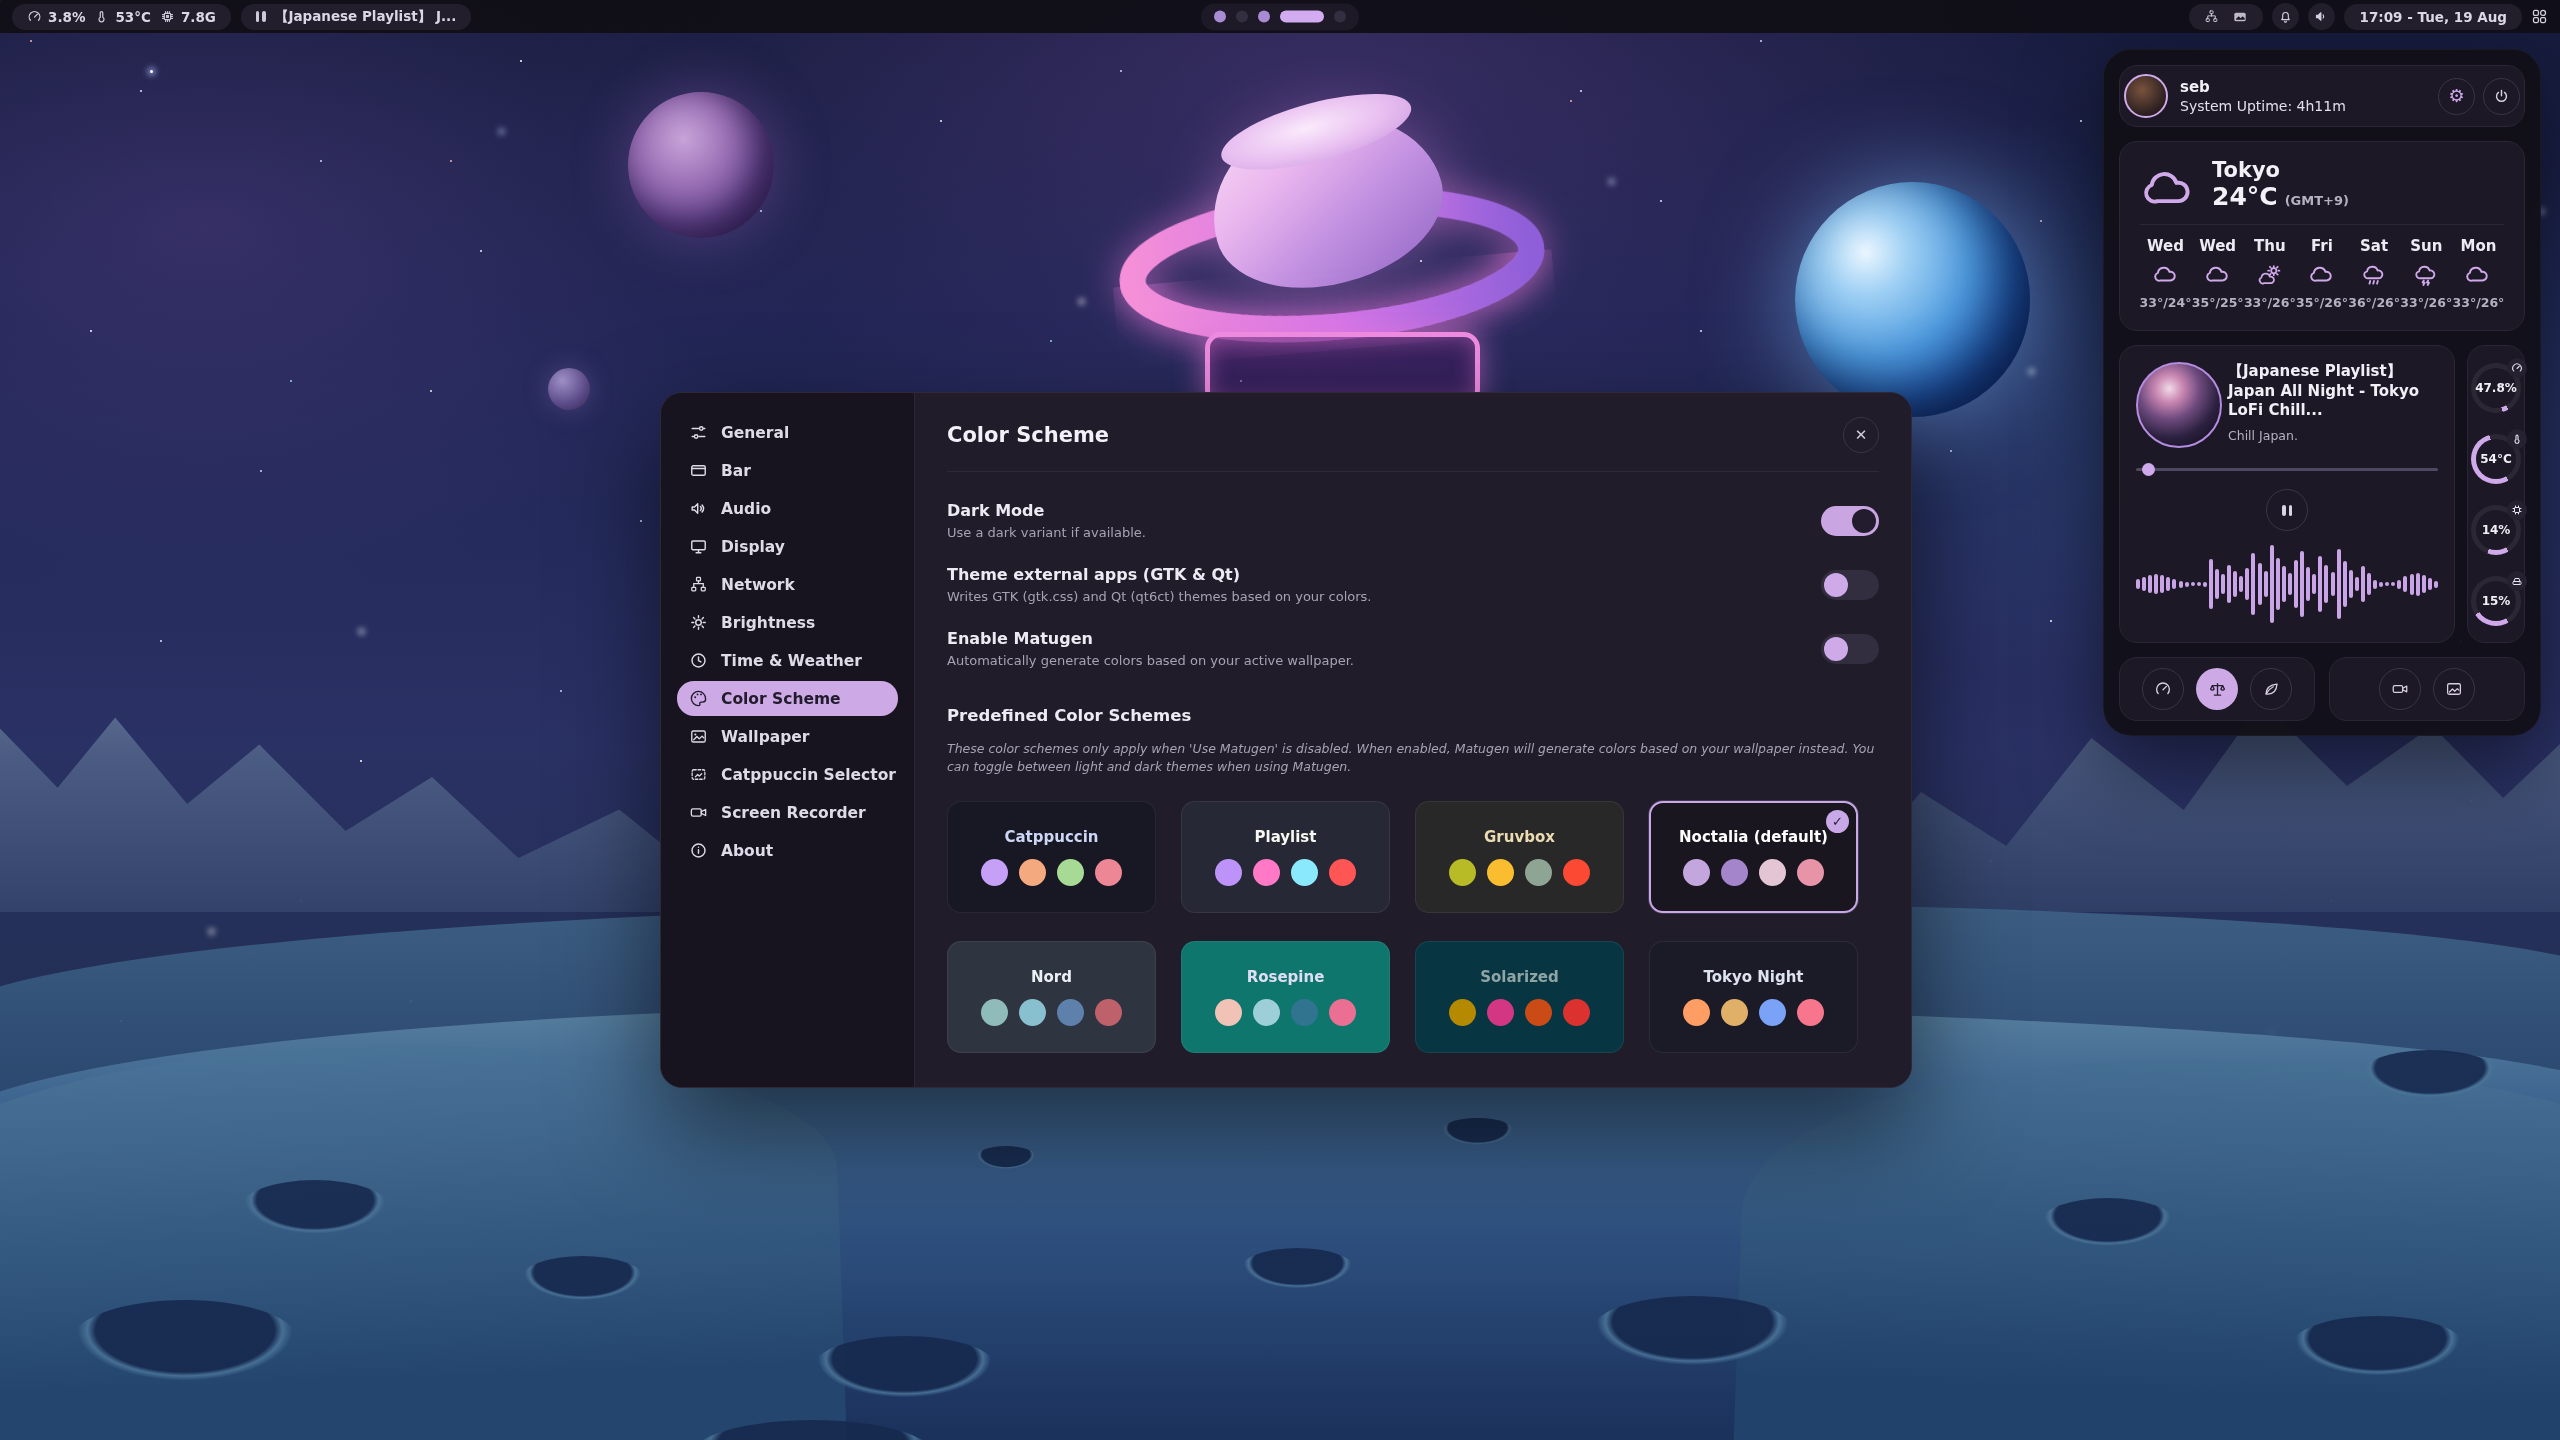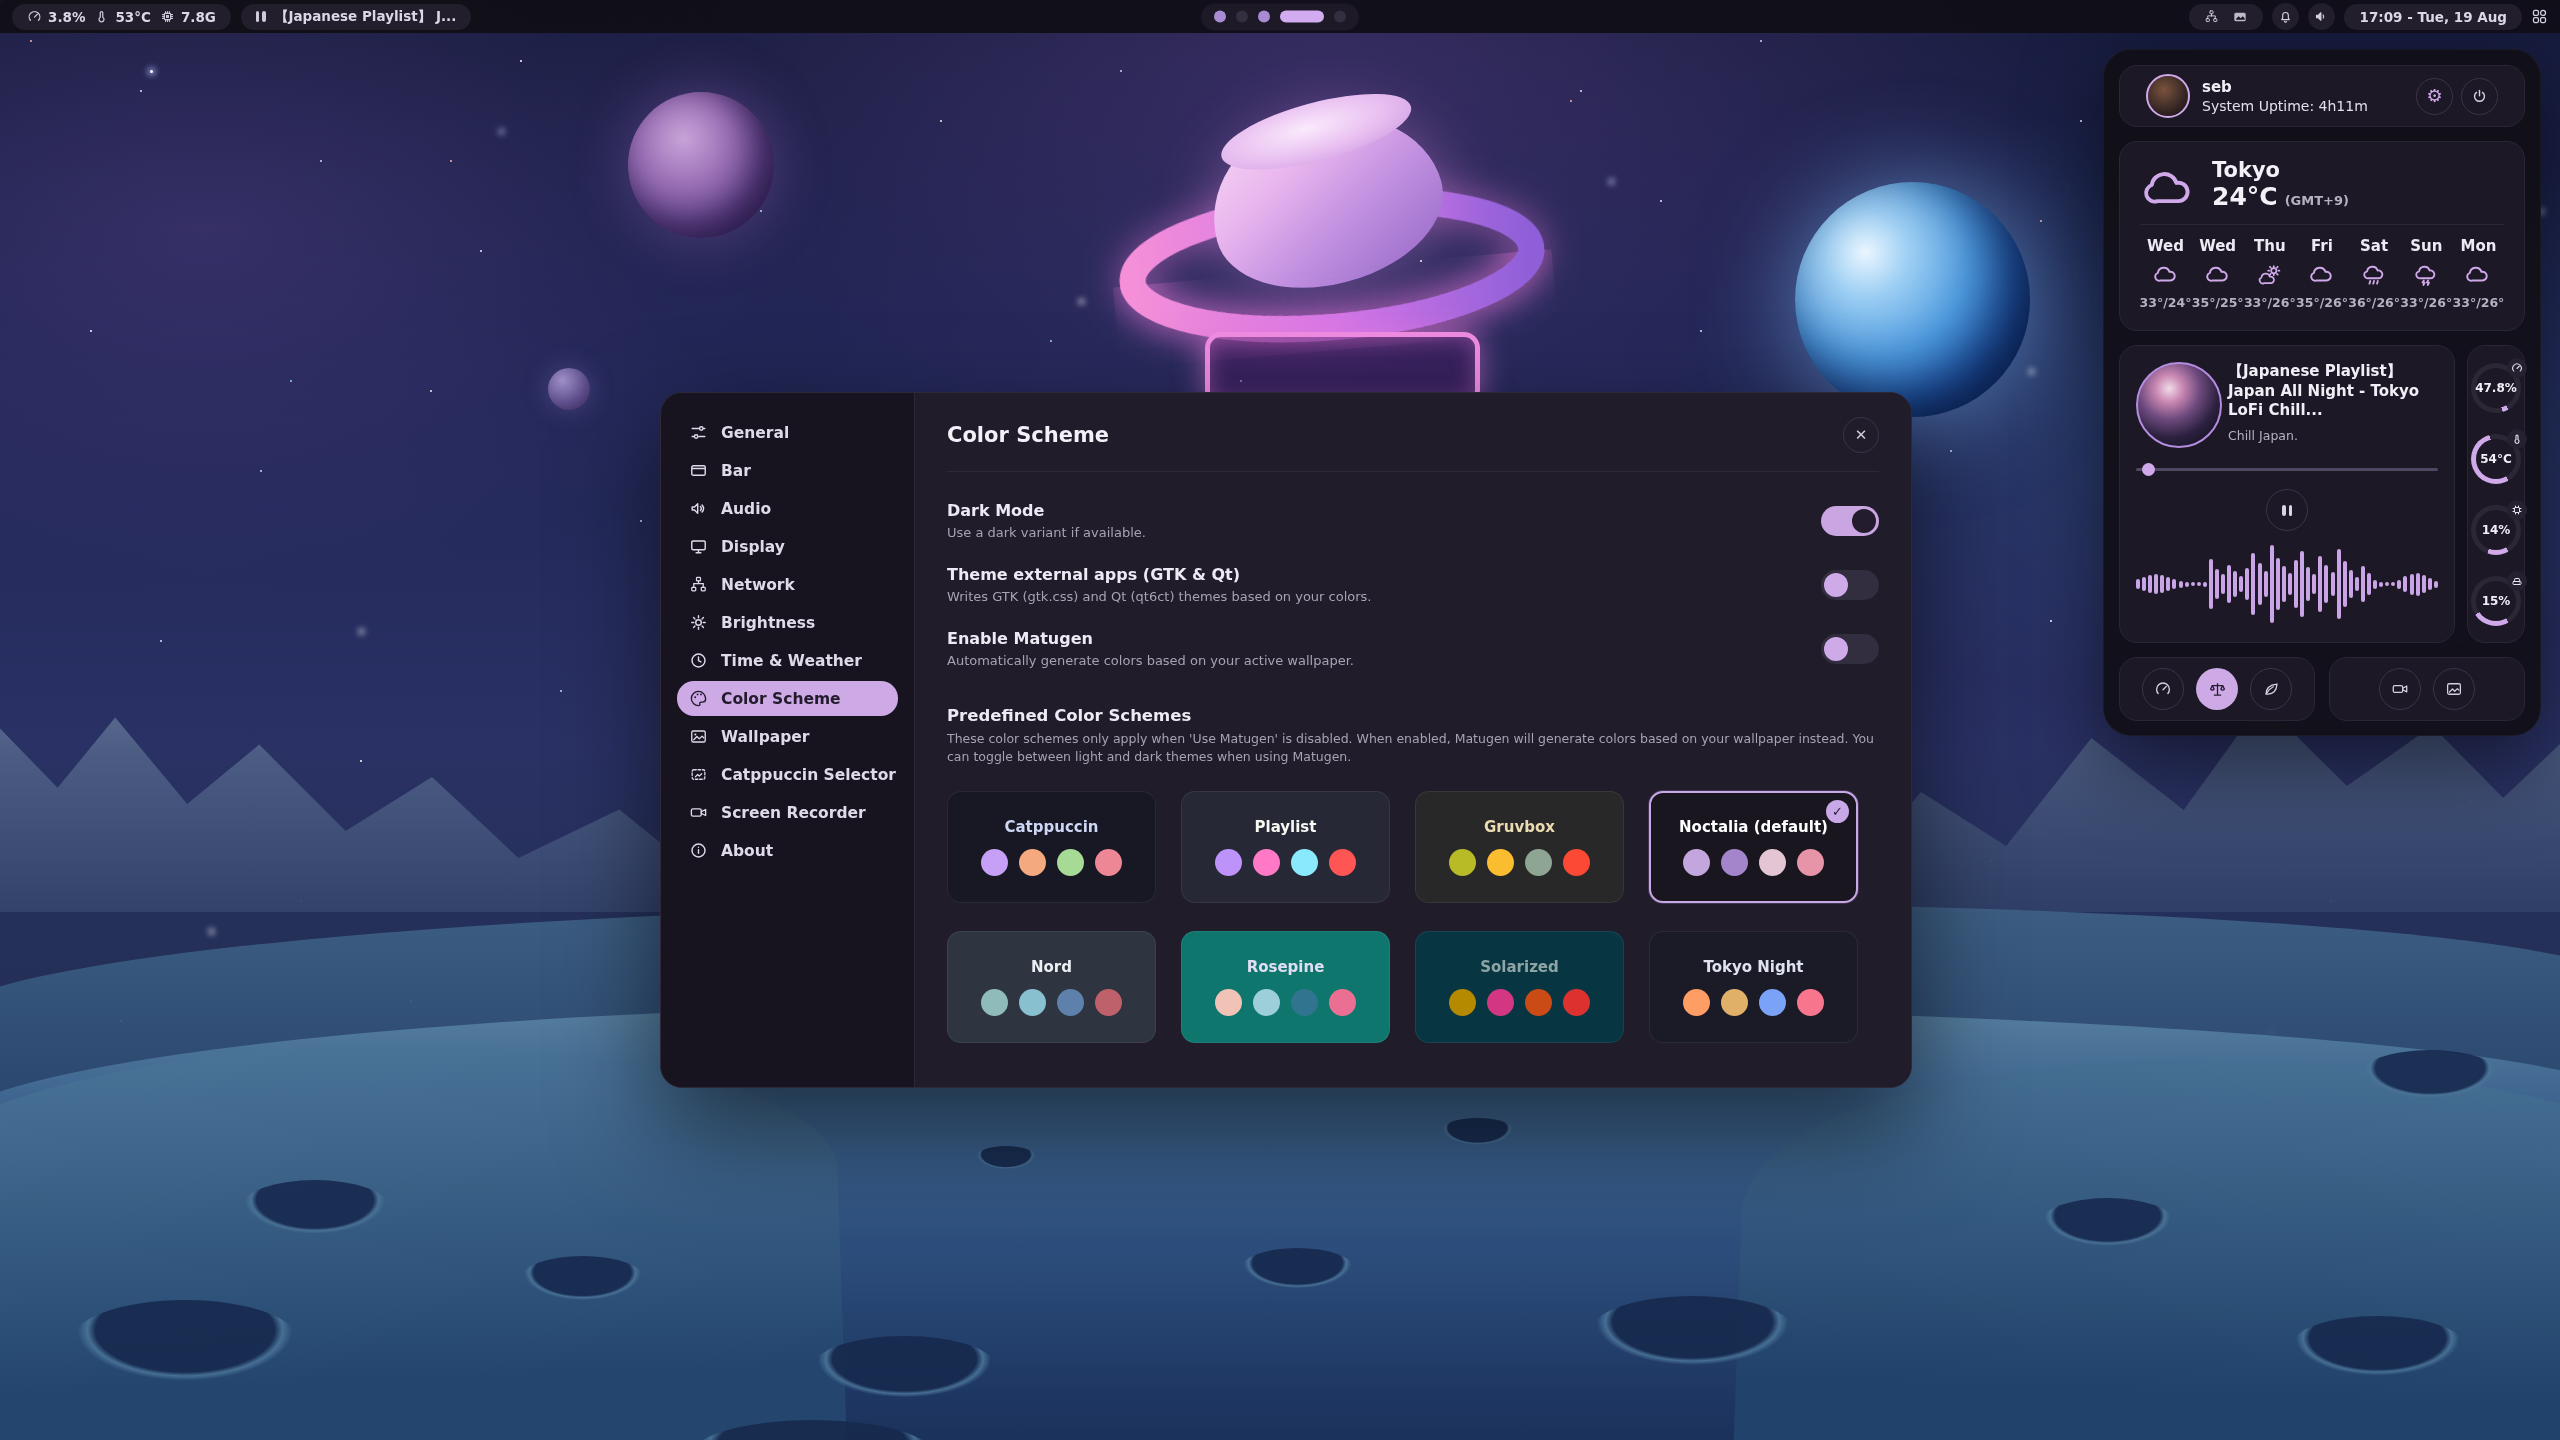--- a/index.html
+++ b/index.html
@@ -115,37 +115,37 @@
   .hdivider { height:1px; background:#2e2939; margin:18px 0 4px; }
   .trow { display:flex; align-items:center; justify-content:space-between; margin-top:25px; }
   .t-label { font-size:16px; font-weight:700; color:#edeaf3; }
   .t-desc { font-size:13px; color:#a7a2b4; margin-top:5px; }
   .toggle { width:58px; height:30px; border-radius:15px; position:relative; flex-shrink:0; }
   .toggle.on { background:#c9a5e2; }
   .toggle.on::after { content:""; position:absolute; right:3px; top:3px; width:24px; height:24px; border-radius:50%; background:#221c2e; }
   .toggle.off { background:#322d3f; }
   .toggle.off::after { content:""; position:absolute; left:3px; top:3px; width:24px; height:24px; border-radius:50%; background:#cfaae8; }
   .sec-title { font-size:16.5px; font-weight:700; color:#edeaf3; margin-top:38px; }
-  .sec-desc { font-size:12.5px; color:#a7a2b4; margin-top:5px; max-width:1180px; line-height:1.4; }
+  .sec-desc { font-size:12.5px; color:#a7a2b4; margin-top:15px; max-width:1180px; line-height:1.4;font-style:italic; }
   .grid { display:grid; grid-template-columns:repeat(4,209px); gap:28px 25px; margin-top:26px; }
   .scard { height:112px; border-radius:14px; border:1.5px solid rgba(255,255,255,.07); display:flex;
     flex-direction:column; align-items:center; justify-content:center; gap:13px; position:relative; }
   .scard.selected { border:2.5px solid #c9a8e8; box-shadow:0 0 0 1px rgba(201,168,232,.2); }
   .badge { position:absolute; top:7px; right:7px; width:23px; height:23px; border-radius:50%;
     background:#c9a8e8; color:#241d30; font-size:13px; font-weight:700; display:flex; align-items:center; justify-content:center; }
   .sname { font-size:15px; font-weight:700; }
   .swrow { display:flex; gap:11px; }
   .sw { width:27px; height:27px; border-radius:50%; }
 
   
   .rpanel { position:absolute; left:2103px; top:49px; width:438px; height:687px; background:rgba(18,15,24,.97);
     border-radius:28px; padding:15px; display:flex; flex-direction:column; gap:14px; z-index:25;
     border:1px solid rgba(255,255,255,.04); box-shadow:0 30px 80px rgba(0,0,0,.5); }
   .rcard { background:#1c1825; border:1px solid #2b2635; border-radius:18px; }
-  .user { height:62px; display:flex; align-items:center; padding:0 26px; gap:12px; flex-shrink:0; }
+  .user { height:62px; display:flex; align-items:center; padding:0 4px; gap:12px; flex-shrink:0; }
   .avatar { width:44px; height:44px; border-radius:50%; border:2px solid #cfa9ea;
     background:radial-gradient(circle at 40% 35%, #7a523d 0%, #3a2a26 55%, #191014 90%); flex-shrink:0; }
   .uname { font-size:15px; font-weight:700; color:#f1eef6; }
   .uptime { font-size:14px; color:#e3dfec; margin-top:2px; }
   .ubtns { margin-left:auto; display:flex; gap:8px; }
   .cbtn { width:37px; height:37px; border-radius:50%; border:1px solid #3b3547; display:flex;
     align-items:center; justify-content:center; color:#cfa9ea; }
   .gear-glyph { font-size:18px; line-height:1; }
   .weather { height:190px; padding:16px 20px; flex-shrink:0; }
   .w-top { display:flex; align-items:center; gap:14px; }

